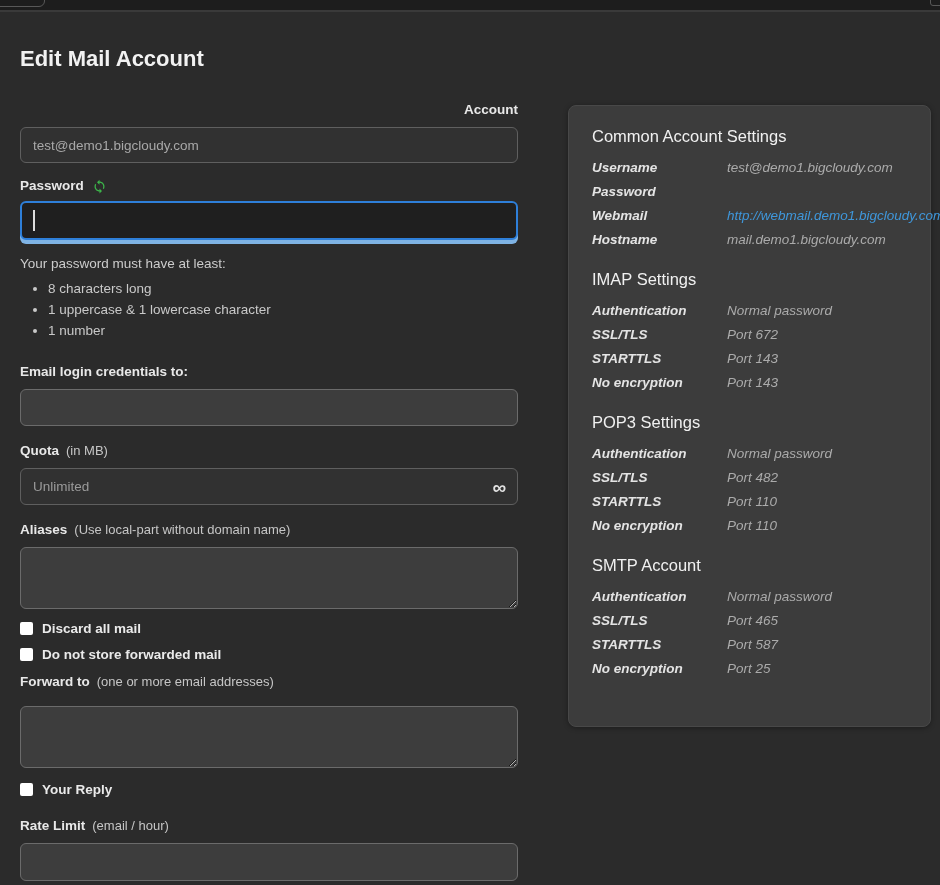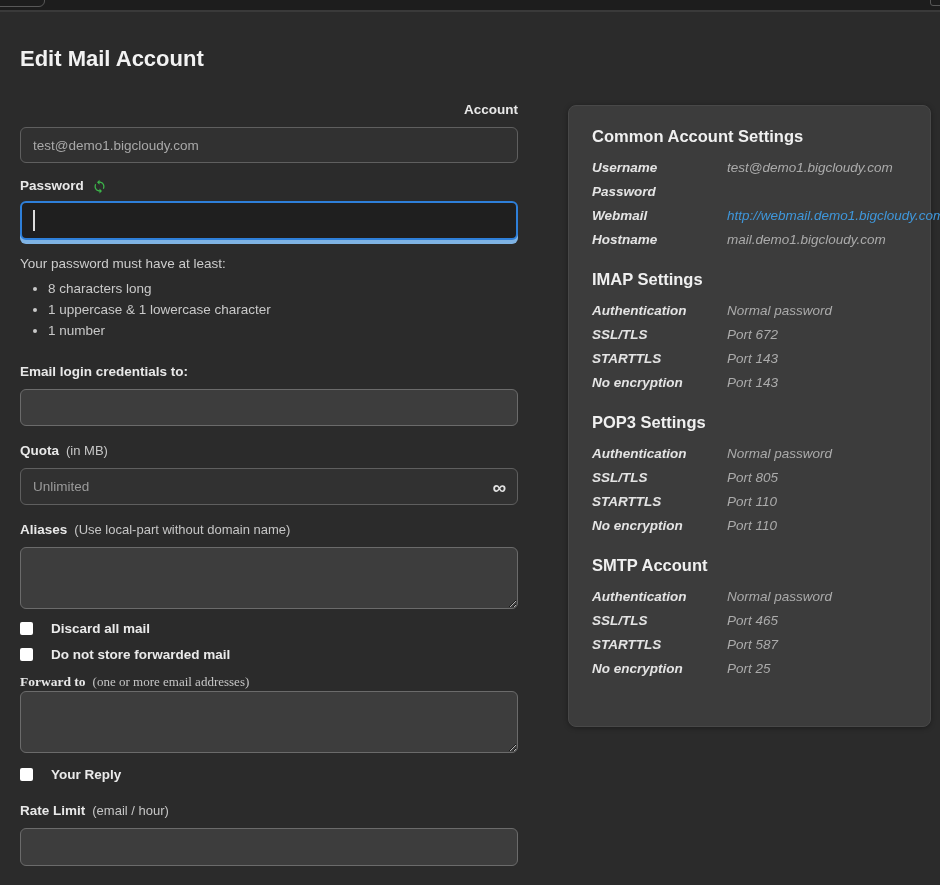--- a/index.html
+++ b/index.html
@@ -57,32 +57,32 @@
   ul.rules li { margin-bottom: 6px; }
 
   .mt-cred { margin-top: 26px; margin-bottom: 9px; }
   .mt-std  { margin-top: 17px; margin-bottom: 9px; }
 
   .quota-wrap { position: relative; }
   .infinity { position: absolute; right: 12px; top: 50%; transform: translateY(-50%);
     color: #e2e2e2; font-size: 19px; font-weight: bold; line-height: 1; cursor: pointer; }
   .text-input::placeholder, .text-area::placeholder { color: #9a9a9a; }
 
-  .checkbox-row { display: flex; align-items: center; gap: 18px; margin-top: 12px; }
+  .checkbox-row { display: flex; align-items: center; gap: 9px; margin-top: 12px; }
   .checkbox { width: 13px; height: 13px; background: #ffffff; border-radius: 2px; flex: none; cursor: pointer; }
   .checkbox-label { font-size: 13.5px; font-weight: bold; color: #eaeaea; }
 
   
   .settings-panel {
     position: absolute; left: 568px; top: 93px; width: 363px; height: 622px;
     background: #3c3c3c; border: 1px solid #484848; border-radius: 8px;
     padding: 21px 0 0 23px;
     box-shadow: 0 1px 5px rgba(0,0,0,0.35);
   }
-  .panel-heading { font-size: 16.5px; font-weight: bold; color: #f0f0f0; margin: 0 0 15px; }
+  .panel-heading { font-size: 16.5px; font-weight: normal; color: #f0f0f0; margin: 0 0 15px; }
   .section-heading { margin-top: 23px; }
   .info-row { display: flex; margin-bottom: 10px; font-size: 13.5px; line-height: 14px; min-height: 14px; white-space: nowrap; font-style: italic; }
   .info-label { width: 135px; flex: none; font-weight: bold; color: #e4e4e4; }
   .info-value { color: #ababab; }
   a.info-value.link { color: #3f97db; text-decoration: none; }
 </style>
 </head>
 <body>
 
 <div class="top-strip">
@@ -138,21 +138,21 @@
 
     <div class="checkbox-row">
       <span class="checkbox"></span>
       <span class="checkbox-label">Discard all mail</span>
     </div>
     <div class="checkbox-row" style="margin-top:11px;">
       <span class="checkbox"></span>
       <span class="checkbox-label">Do not store forwarded mail</span>
     </div>
 
-    <div class="field-label" style="margin-top:12px;margin-bottom:1px;font-family:Liberation Serif, serif;">
+    <div class="field-label" style="margin-top:12px;margin-bottom:16px;">
       <span>Forward to</span><span class="label-hint">(one or more email addresses)</span>
     </div>
     <textarea class="text-area" style=""></textarea>
 
     <div class="checkbox-row" style="margin-top:14px;">
       <span class="checkbox"></span>
       <span class="checkbox-label">Your Reply</span>
     </div>
 
     <div class="field-label" style="margin-top:21px;margin-bottom:9px;">
@@ -199,21 +199,21 @@
       <span class="info-value">Port 143</span>
     </div>
 
     <h2 class="panel-heading section-heading">POP3 Settings</h2>
     <div class="info-row">
       <span class="info-label">Authentication</span>
       <span class="info-value">Normal password</span>
     </div>
     <div class="info-row">
       <span class="info-label">SSL/TLS</span>
-      <span class="info-value">Port 805</span>
+      <span class="info-value">Port 482</span>
     </div>
     <div class="info-row">
       <span class="info-label">STARTTLS</span>
       <span class="info-value">Port 110</span>
     </div>
     <div class="info-row">
       <span class="info-label">No encryption</span>
       <span class="info-value">Port 110</span>
     </div>
 

